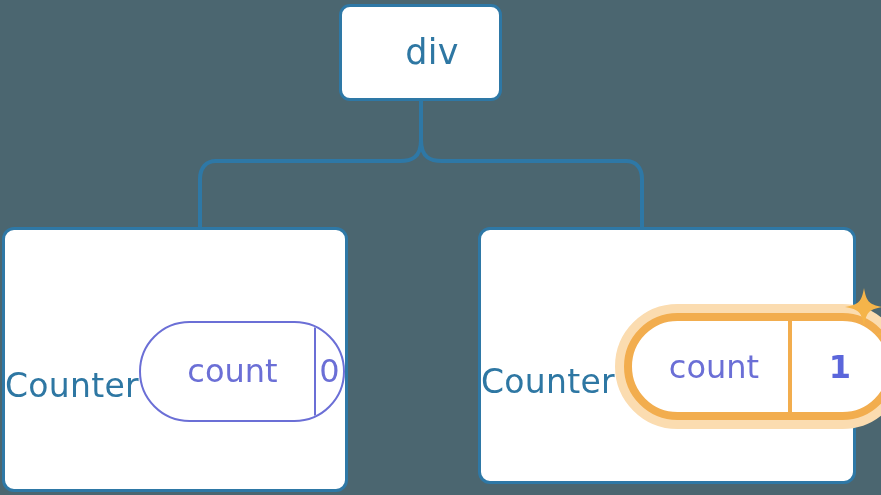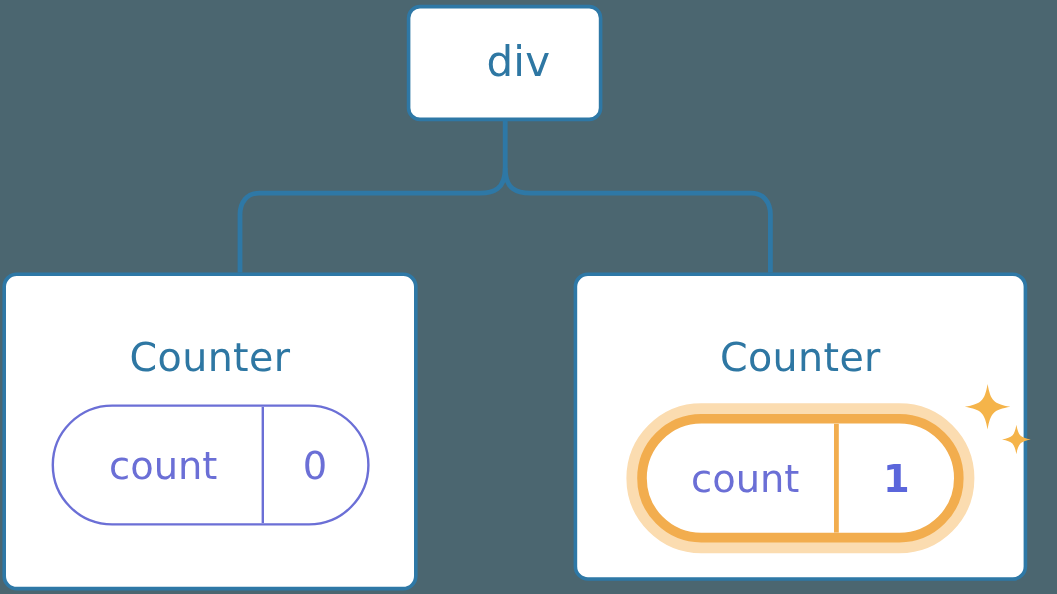--- a/index.html
+++ b/index.html
@@ -53,21 +53,20 @@
   #node-div .node-title {
     font-size: 35px;
     color: #2e77a3;
     letter-spacing: 0.2px;
     line-height: 1;
   }
 
   
   .counter-card {
     display: flex;
-    flex-direction: column;
     align-items: center;
   }
   #node-counter-left {
     left: 2px;
     top: 227px;
     width: 346px;
     height: 265px;
   }
   #node-counter-right {
     left: 478px;

